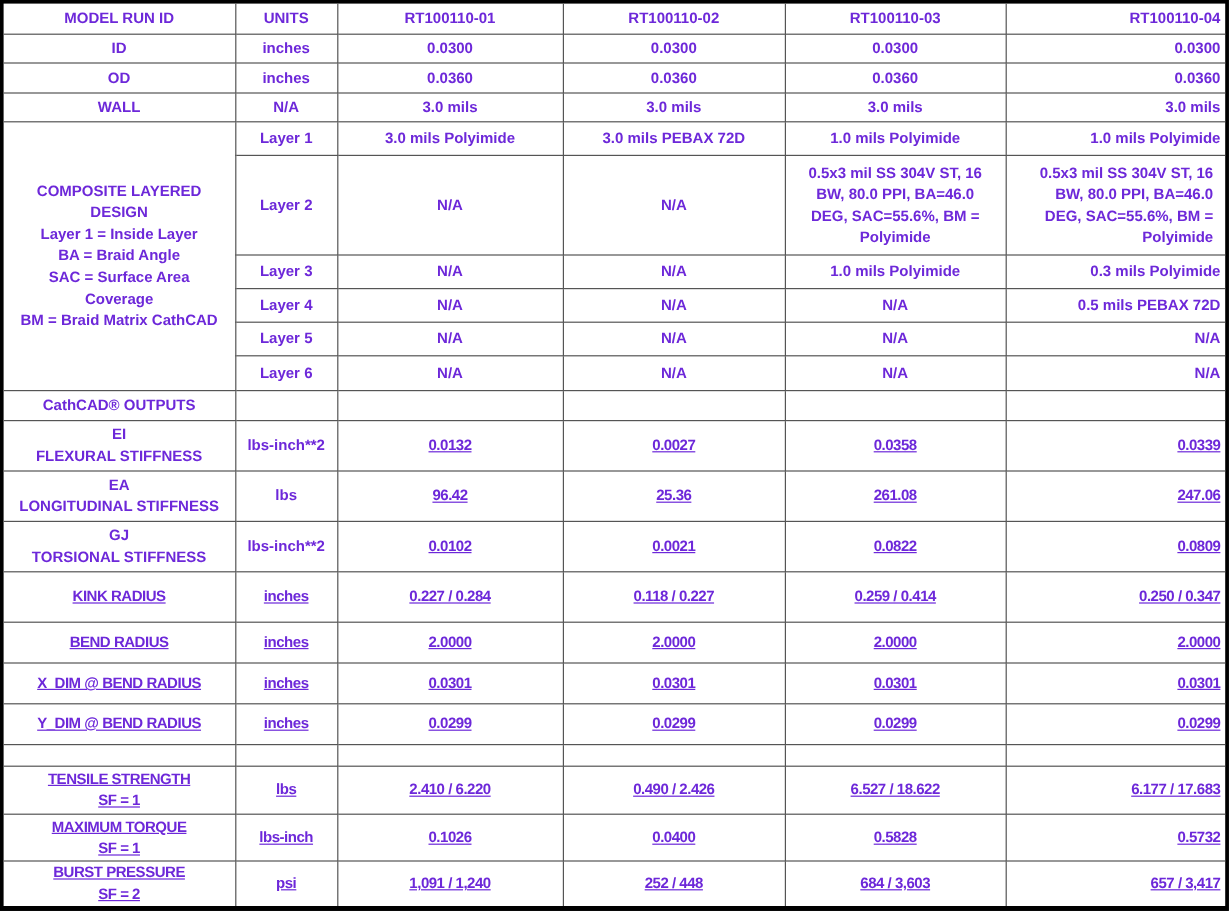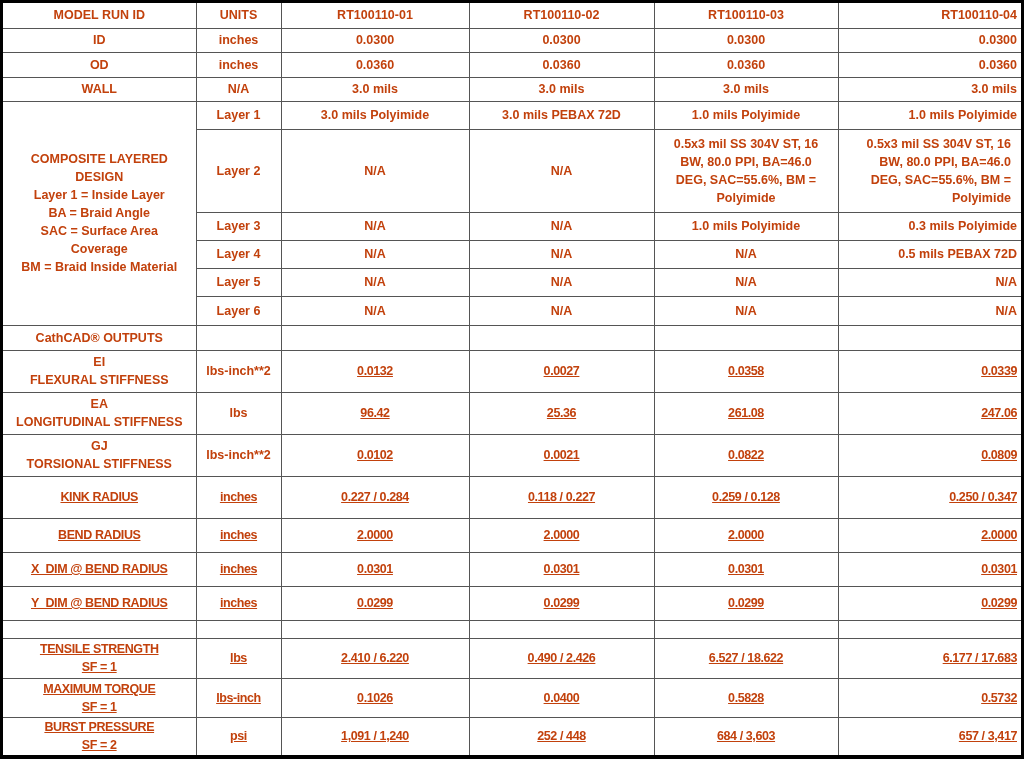--- a/index.html
+++ b/index.html
@@ -9,21 +9,21 @@
       background: #fff;
     }
     table {
       border-collapse: collapse;
       table-layout: fixed;
       width: 1018px;
       height: 752px;
       font-family: "Liberation Sans", sans-serif;
       font-weight: bold;
       font-size: 12.5px;
-      color: #c2410c;
+      color: #6d28d9;
     }
     td {
       border: 1px solid #555;
       text-align: center;
       vertical-align: middle;
       padding: 0 4px;
       line-height: 18px;
       overflow: hidden;
     }
     tr:first-child td { border-top: none; }
@@ -83,21 +83,21 @@
     </tr>
 
     <tr style="height:28px">
       <td rowspan="6" class="desc">
         <div>COMPOSITE LAYERED</div>
         <div>DESIGN</div>
         <div>Layer 1 = Inside Layer</div>
         <div>BA = Braid Angle</div>
         <div>SAC = Surface Area</div>
         <div>Coverage</div>
-        <div>BM = Braid Inside Material</div>
+        <div>BM = Braid Matrix CathCAD</div>
       </td>
       <td>Layer 1</td>
       <td>3.0 mils Polyimide</td>
       <td>3.0 mils PEBAX 72D</td>
       <td>1.0 mils Polyimide</td>
       <td>1.0 mils Polyimide</td>
     </tr>
     <tr style="height:83px">
       <td>Layer 2</td>
       <td>N/A</td>
@@ -175,21 +175,21 @@
       <td class="narrow">0.0021</td>
       <td class="narrow">0.0822</td>
       <td class="narrow">0.0809</td>
     </tr>
 
     <tr style="height:42px">
       <td class="narrow">KINK RADIUS</td>
       <td class="narrow">inches</td>
       <td class="narrow">0.227 / 0.284</td>
       <td class="narrow">0.118 / 0.227</td>
-      <td class="narrow">0.259 / 0.128</td>
+      <td class="narrow">0.259 / 0.414</td>
       <td class="narrow">0.250 / 0.347</td>
     </tr>
     <tr style="height:34px">
       <td class="narrow">BEND RADIUS</td>
       <td class="narrow">inches</td>
       <td class="narrow">2.0000</td>
       <td class="narrow">2.0000</td>
       <td class="narrow">2.0000</td>
       <td class="narrow">2.0000</td>
     </tr>

